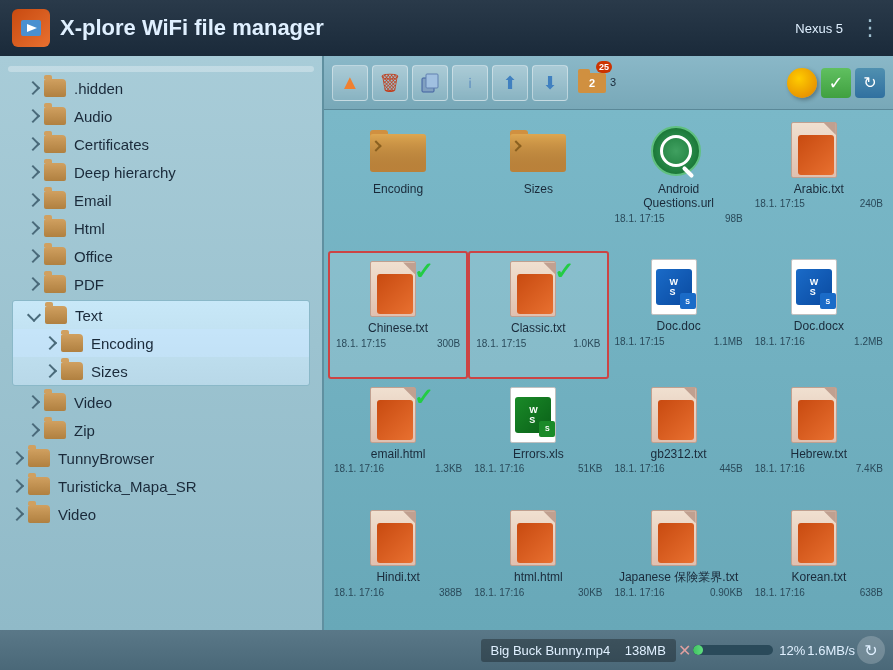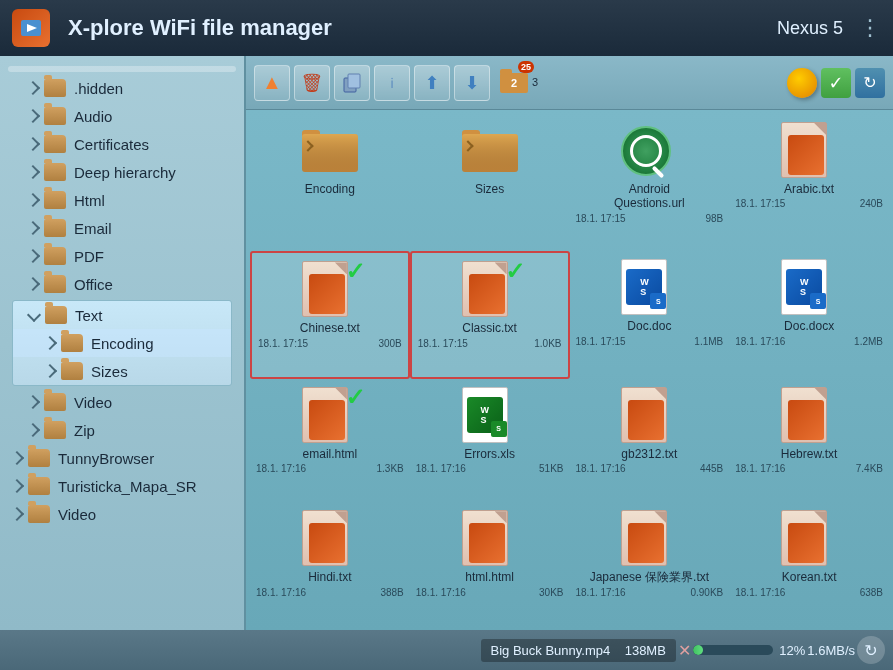--- a/index.html
+++ b/index.html
@@ -18,21 +18,21 @@
       height: 56px;
       display: flex;
       align-items: center;
       justify-content: space-between;
       padding: 0 12px;
       color: white;
     }
     #title-left {
       display: flex;
       align-items: center;
-      gap: 18px;
+      gap: 10px;
       justify-content: flex-end;
     }
     #app-icon {
       width: 38px;
       height: 38px;
       background: linear-gradient(135deg, #c84a10, #e87030);
       border-radius: 6px;
       display: flex;
       align-items: center;
       justify-content: center;
@@ -43,39 +43,39 @@
       font-size: 22px;
       font-weight: bold;
       color: #e0f0ff;
     }
     #title-right {
       display: flex;
       align-items: center;
       gap: 16px;
     }
     #device-name {
-      font-size: 18px;
+      font-size: 13px;
       color: #e0f0ff;
     }
     #menu-dots {
       font-size: 22px;
       color: #a0c0d0;
       cursor: pointer;
     }
 
     
     #main-area {
       display: flex;
       height: calc(670px - 56px - 40px);
       background: linear-gradient(180deg, #7ab8c8 0%, #6aa8b8 100%);
     }
 
     
     #sidebar {
-      width: 246px;
+      width: 324px;
       background: linear-gradient(180deg, #a8ccd8 0%, #90bac8 100%);
       border-right: 2px solid #6090a0;
       overflow-y: auto;
       padding: 8px 0;
     }
     .sidebar-item {
       display: flex;
       align-items: center;
       padding: 5px 12px;
       cursor: pointer;
@@ -463,36 +463,36 @@
       <span>Certificates</span>
     </div>
     <div class="sidebar-item sidebar-indent1">
       <div class="chevron"></div>
       <div class="sidebar-folder-icon"></div>
       <span>Deep hierarchy</span>
     </div>
     <div class="sidebar-item sidebar-indent1">
       <div class="chevron"></div>
       <div class="sidebar-folder-icon"></div>
+      <span>Email</span>
+    </div>
+    <div class="sidebar-item sidebar-indent1">
+      <div class="chevron"></div>
+      <div class="sidebar-folder-icon"></div>
       <span>Html</span>
     </div>
     <div class="sidebar-item sidebar-indent1">
       <div class="chevron"></div>
       <div class="sidebar-folder-icon"></div>
-      <span>Email</span>
+      <span>Office</span>
     </div>
     <div class="sidebar-item sidebar-indent1">
       <div class="chevron"></div>
       <div class="sidebar-folder-icon"></div>
       <span>PDF</span>
-    </div>
-    <div class="sidebar-item sidebar-indent1">
-      <div class="chevron"></div>
-      <div class="sidebar-folder-icon"></div>
-      <span>Office</span>
     </div>
 
     <div class="text-group">
       <div class="sidebar-item sidebar-indent1" style="padding-left:16px;">
         <div class="chevron down"></div>
         <div class="sidebar-folder-icon"></div>
         <span>Text</span>
       </div>
       <div class="sidebar-item sidebar-indent2" style="padding-left:32px; background:rgba(200,230,255,0.5);">
         <div class="chevron"></div>

